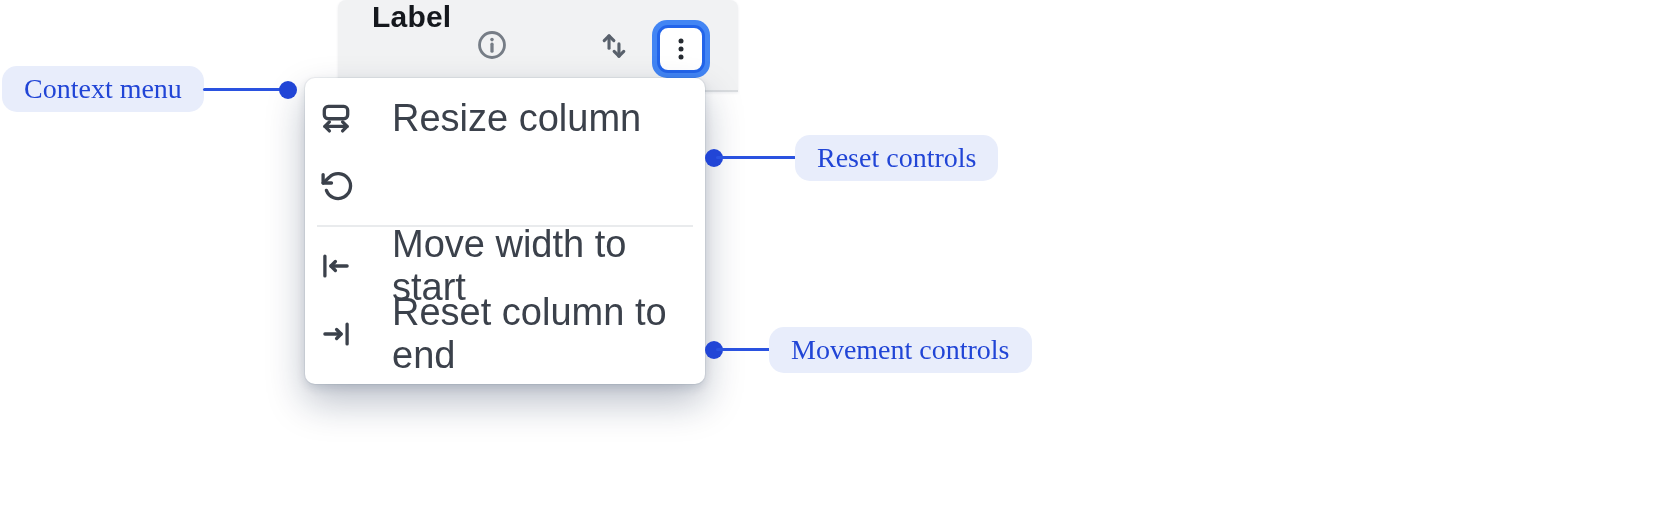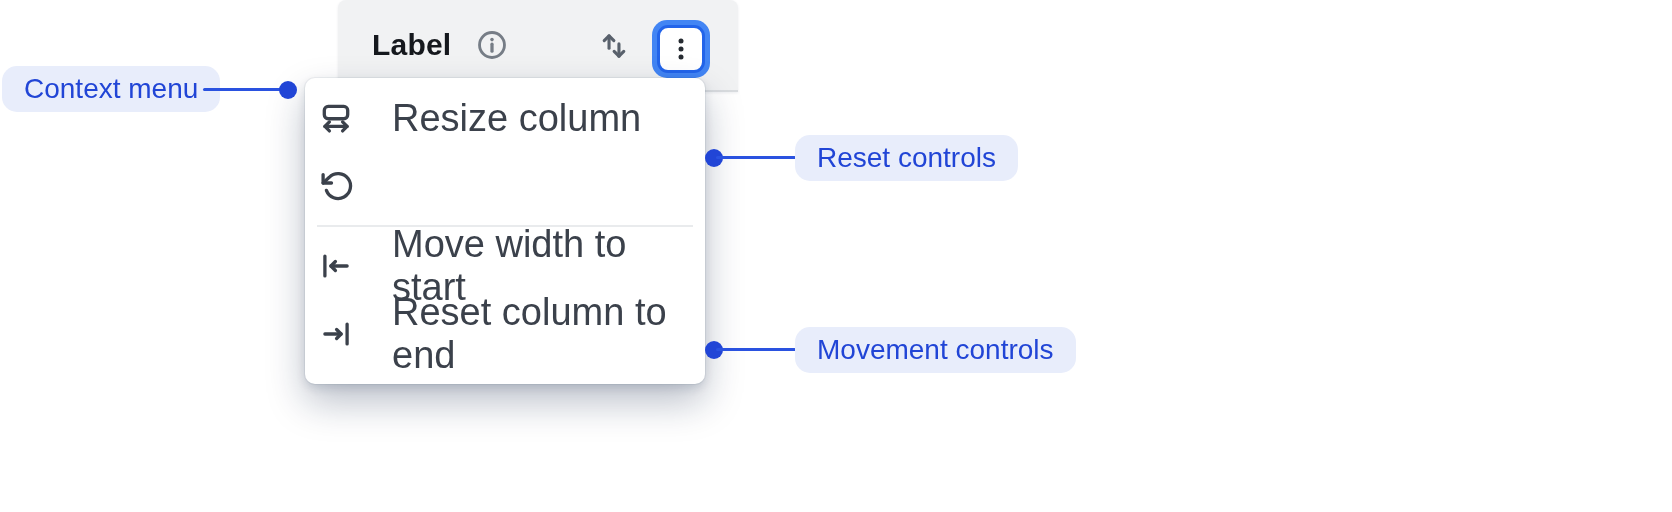--- a/index.html
+++ b/index.html
@@ -6,21 +6,21 @@
   html,body { width:1672px; height:512px; background:#ffffff; overflow:hidden;
     font-family:"Liberation Sans", sans-serif; }
   .canvas { position:relative; width:1672px; height:512px; }
 
   
   .col-header {
     position:absolute; left:338px; top:0; width:400px; height:92px;
     background:#f1f2f3; border-bottom:2px solid #d9dcdf;
     border-radius:8px 8px 0 0;
     box-shadow:0 1px 3px rgba(9,30,66,0.08);
-    display:flex; align-items:center;
+    display:flex; 
   }
   .col-header-label {
     margin-left:34px; font-size:30px; font-weight:700; color:#15181d; letter-spacing:0.2px;
   }
   .hdr-icon { display:inline-flex; align-items:center; justify-content:center; }
   .info-wrap { margin-left:24px; }
   .sort-wrap { position:absolute; left:258px; top:29px; }
   
   .menu-btn {
     position:absolute; left:652px; top:20px; width:58px; height:58px;
@@ -45,34 +45,34 @@
   .menu-item .mi-icon {
     width:36px; height:36px; margin-right:38px; flex:0 0 auto;
     display:inline-flex; align-items:center; justify-content:center; color:#3b414b;
   }
   .menu-divider { height:2px; background:#e9ebed; margin:5px 12px; }
 
   
   .pill {
     position:absolute; height:46px; border-radius:15px; background:#e8edfb;
     color:#2145d6; font-size:28px; font-weight:500;
-    display:flex; align-items:center; padding:0 22px; white-space:nowrap;
+    display:flex; align-items:center; padding:0 22px; white-space:nowrap;font-family:Liberation Serif, serif;
   }
   .conn-line { position:absolute; height:3px; background:#2a52e0; border-radius:2px; }
   .conn-dot  { position:absolute; width:18px; height:18px; border-radius:50%; background:#2145d6; }
 
   .pill-context  { left:2px;  top:66px; }
   .line-context  { left:203px; top:88px; width:78px; }
   .dot-context   { left:279px; top:81px; }
 
   .pill-resize   { left:795px; top:135px; }
   .line-resize   { left:716px; top:156px; width:80px; }
   .dot-resize    { left:705px; top:149px; }
 
-  .pill-movement { left:795px; top:327px; }
+  .pill-movement { left:769px; top:327px; }
   .line-movement { left:716px; top:348px; width:80px; }
   .dot-movement  { left:705px; top:341px; }
 
   svg { display:block; }
 </style>
 </head>
 <body>
 
 <div class="canvas">
 

